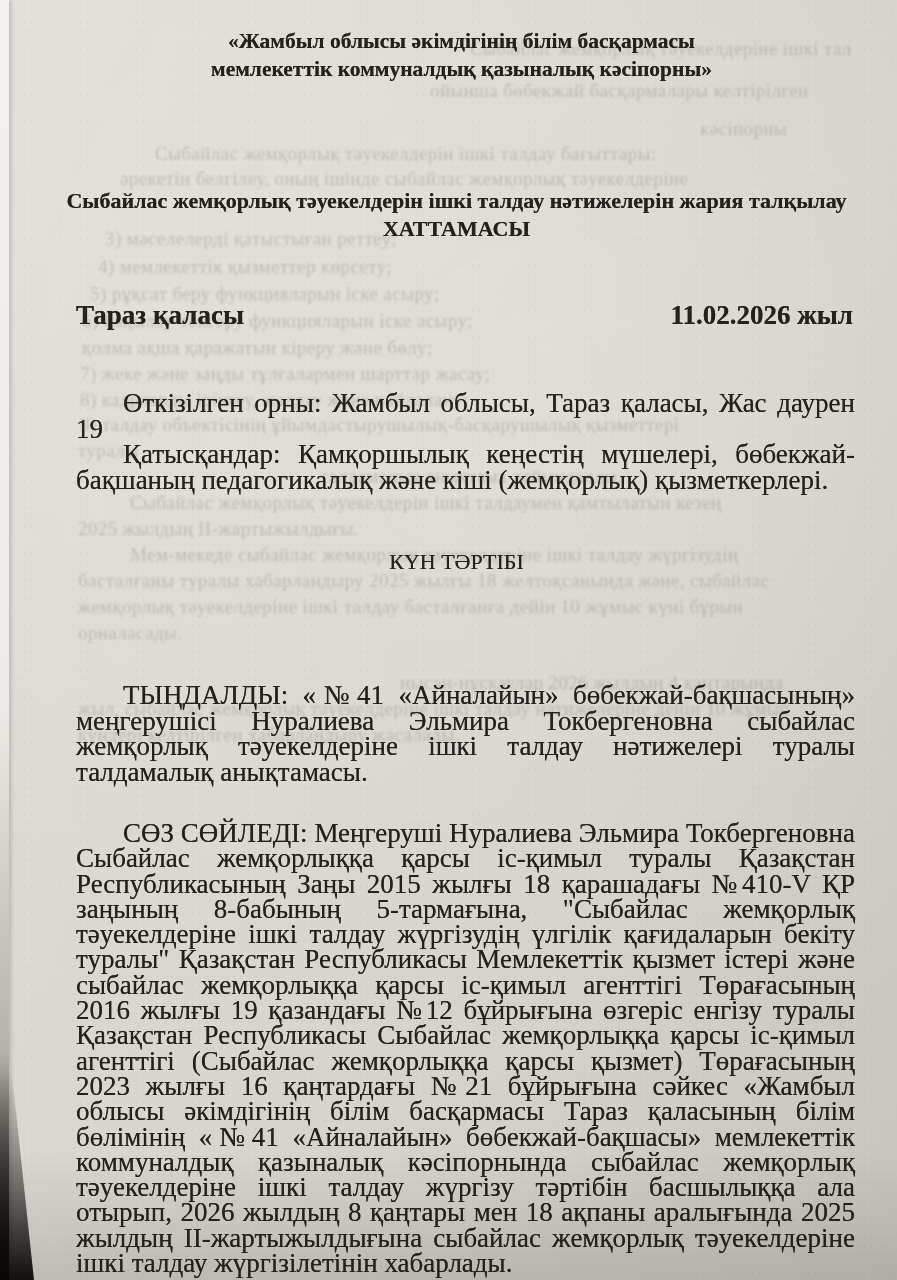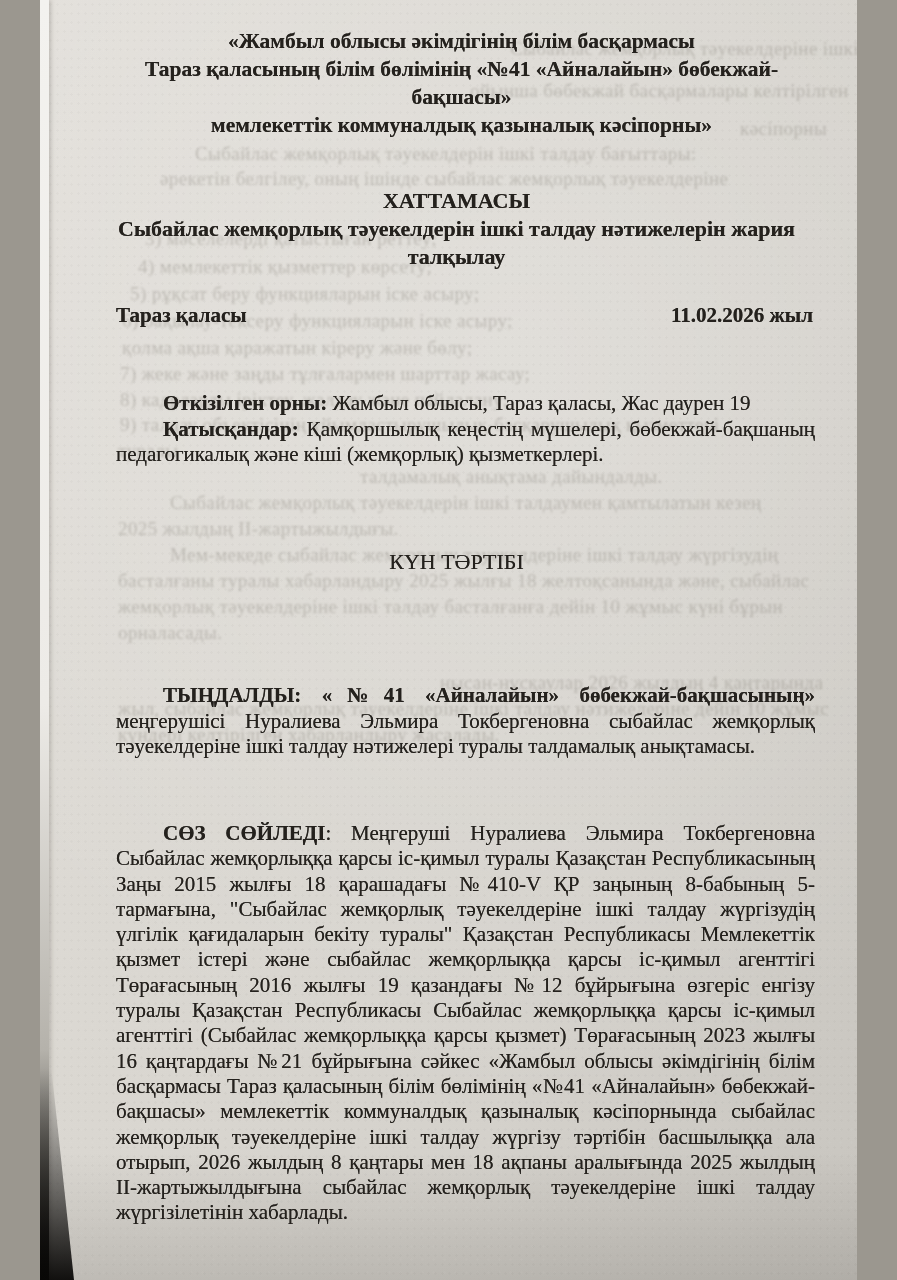--- a/index.html
+++ b/index.html
@@ -1,18 +1,18 @@
 <!DOCTYPE html>
 <html><head>
 <meta charset="utf-8">
 <style>
   html,body{margin:0;padding:0;background:#9b978f;}
   .page{
     position:relative;
-    width:817px;height:1280px;
+    width:897px;height:1280px;
     margin:0 auto;
     overflow:hidden;
     font-family:"Liberation Serif","DejaVu Serif",serif;
     color:#24211d;
     background:
       linear-gradient(to top, rgba(70,66,60,0.18) 0%, rgba(70,66,60,0) 10%),
       radial-gradient(130% 95% at 58% 28%, rgba(255,255,255,0.22), rgba(0,0,0,0) 62%),
       linear-gradient(112deg,#e3e0db 0%,#dad7d1 38%,#d4d1cb 68%,#c8c5bf 100%);
   }
   .grain{
@@ -37,22 +37,22 @@
   .ghost{
     position:absolute;
     white-space:nowrap;overflow:hidden;
     font-size:19px;line-height:22px;
     color:#6f6a60;opacity:.30;
     filter:blur(1.15px);
     letter-spacing:.4px;
   }
   .doc{position:absolute;inset:0;}
   .doc p{margin:0;}
-  .b{font-weight:bold;margin-top:12px;}
-  .blk{position:absolute;font-size:21px;line-height:25.6px;
+  .b{font-weight:normal;margin-top:12px;}
+  .blk{position:absolute;font-size:27px;line-height:25.6px;
        text-shadow:0 0 .6px rgba(30,27,23,.75);}
   .center{text-align:center;}
   .just{text-align:justify;}
   .ind{text-indent:47px;}
   #header{top:27px;left:72px;right:46px;font-weight:bold;line-height:28px;font-size:21.5px;}
   #title{top:187px;left:52px;right:36px;font-weight:bold;line-height:28px;font-size:22px;}
   #meta{top:303px;left:76px;right:44px;display:flex;justify-content:space-between;font-weight:bold;}
   #venue{top:391px;left:76px;right:42px;}
   #agenda-h{top:549px;left:52px;right:36px;font-weight:normal;font-size:22px;}
   #agenda-item{top:621px;left:76px;right:42px;}
@@ -88,27 +88,26 @@
       <div class="ghost" style="top: 622px; left: 78px; width: 170px;">орналасады.</div>
       <div class="ghost" style="top: 672px; left: 400px; width: 440px;">нысан-нұсқаулар 2026 жылдың 4 қаңтарында</div>
       <div class="ghost" style="top: 698px; left: 78px; width: 725px;">жыл, сыбайлас жемқорлық тәуекелдеріне ішкі талдау нәтижелеріне дейін 10 жұмыс</div>
       <div class="ghost" style="top: 724px; left: 78px; width: 440px;">күндері келтірілген хабарландыру жасалады.</div>
     </div>
 
   <div class="doc">
 
     <div class="blk center" id="header">
       <p>«Жамбыл облысы әкімдігінің білім басқармасы</p>
-      <p>Тараз қаласының білім бөлімінің «№41 «Айналайын» бөбекжай-бақшасы»</p>
       <p>мемлекеттік коммуналдық қазыналық кәсіпорны»</p>
     </div>
 
     <div class="blk center" id="title">
+      <p>Сыбайлас жемқорлық тәуекелдерін ішкі талдау нәтижелерін жария талқылау</p>
       <p>ХАТТАМАСЫ</p>
-      <p>Сыбайлас жемқорлық тәуекелдерін ішкі талдау нәтижелерін жария талқылау</p>
     </div>
 
     <div class="blk" id="meta">
       <span>Тараз қаласы</span>
       <span>11.02.2026 жыл</span>
     </div>
 
     <div class="blk just" id="venue">
       <p class="ind"><span class="b">Өткізілген орны:</span><span> Жамбыл облысы, Тараз қаласы, Жас даурен 19</span></p>
       <p class="ind"><span class="b">Қатысқандар:</span><span> Қамқоршылық кеңестің мүшелері, бөбекжай-бақшаның педагогикалық және кіші (жемқорлық) қызметкерлері.</span></p>

